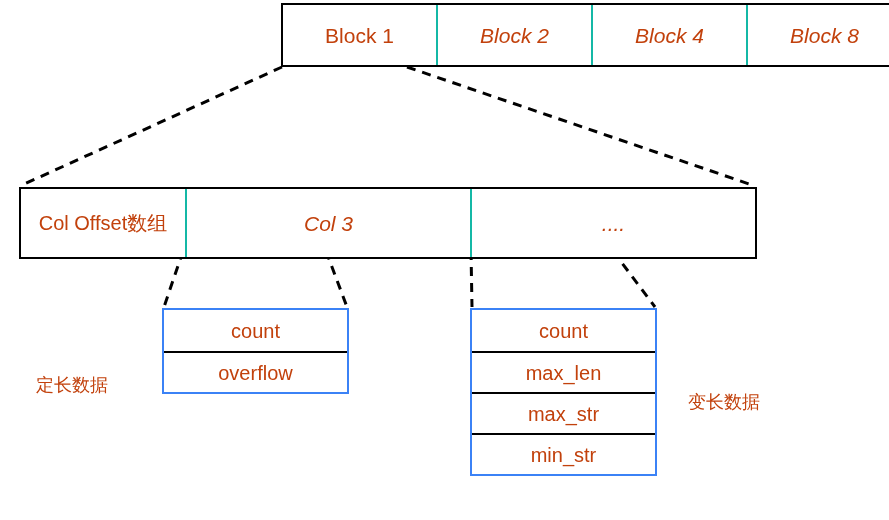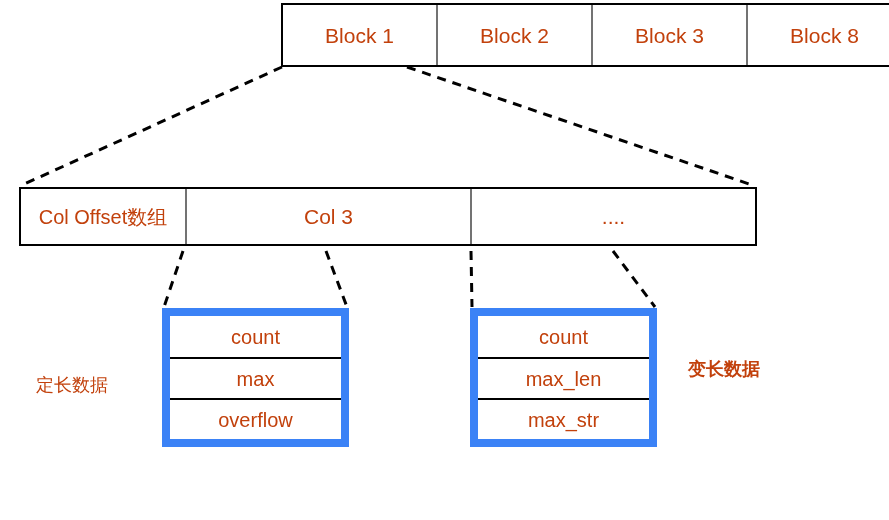--- a/index.html
+++ b/index.html
@@ -28,47 +28,48 @@
     box-sizing: border-box;
     display: flex;
     align-items: center;
     justify-content: center;
     font-size: 21px;
     line-height: 1;
     white-space: nowrap;
     background: #ffffff;
   }
   .cell + .cell {
-    border-left: 2px solid #737373;
+    border-left: 2px solid #14b8a6;
+    font-style: italic;
   }
 
   
   #block-row {
     left: 265px;
     top: 3px;
     width: 622px;
     height: 64px;
   }
   #block-row .cell { flex: 1 1 0; }
 
   
   #column-row {
     left: 3px;
     top: 187px;
     width: 738px;
-    height: 59px;
+    height: 72px;
   }
   #column-row .cell-offset { width: 164px; flex: 0 0 164px; font-size: 20px; }
   #column-row .cell-col { flex: 1 1 0; }
 
   
   .stats-table {
     position: absolute;
     box-sizing: border-box;
-    border: 8px solid #3b82f6;
+    border: 2px solid #3b82f6;
     background: #ffffff;
   }
   .stats-row {
     box-sizing: border-box;
     height: 41px;
     display: flex;
     align-items: center;
     justify-content: center;
     font-size: 20px;
     line-height: 1;
@@ -89,21 +90,21 @@
   }
 
   
   .side-label {
     position: absolute;
     font-size: 18px;
     line-height: 1;
     white-space: nowrap;
   }
   #fixed-label { left: 20px; top: 376px; }
-  #var-label   { left: 672px; top: 360px; font-weight: bold; }
+  #var-label   { left: 672px; top: 393px; }
 
   
   #connectors {
     position: absolute;
     left: 0;
     top: 0;
     width: 889px;
     height: 520px;
     pointer-events: none;
   }
@@ -120,38 +121,38 @@
     <line x1="167" y1="251" x2="148" y2="307" stroke="#000000" stroke-width="3" stroke-dasharray="9 7"></line>
     <line x1="310" y1="251" x2="331" y2="307" stroke="#000000" stroke-width="3" stroke-dasharray="9 7"></line>
 
     <line x1="455" y1="251" x2="456" y2="307" stroke="#000000" stroke-width="3" stroke-dasharray="9 7"></line>
     <line x1="597" y1="251" x2="639" y2="307" stroke="#000000" stroke-width="3" stroke-dasharray="9 7"></line>
   </svg>
 
   <div class="row" id="block-row">
     <div class="cell">Block 1</div>
     <div class="cell">Block 2</div>
-    <div class="cell">Block 3</div>
+    <div class="cell">Block 4</div>
     <div class="cell">Block 8</div>
   </div>
 
   <div class="row" id="column-row">
     <div class="cell cell-offset">Col Offset数组</div>
     <div class="cell cell-col">Col 3</div>
     <div class="cell cell-col">....</div>
   </div>
 
   <div class="stats-table" id="fixed-stats-table">
     <div class="stats-row">count</div>
-    <div class="stats-row">max</div>
     <div class="stats-row">overflow</div>
   </div>
 
   <div class="stats-table" id="var-stats-table">
     <div class="stats-row">count</div>
     <div class="stats-row">max_len</div>
     <div class="stats-row">max_str</div>
+    <div class="stats-row">min_str</div>
   </div>
 
   <div class="side-label" id="fixed-label">定长数据</div>
   <div class="side-label" id="var-label">变长数据</div>
 
 </div>
 
 </body></html>

